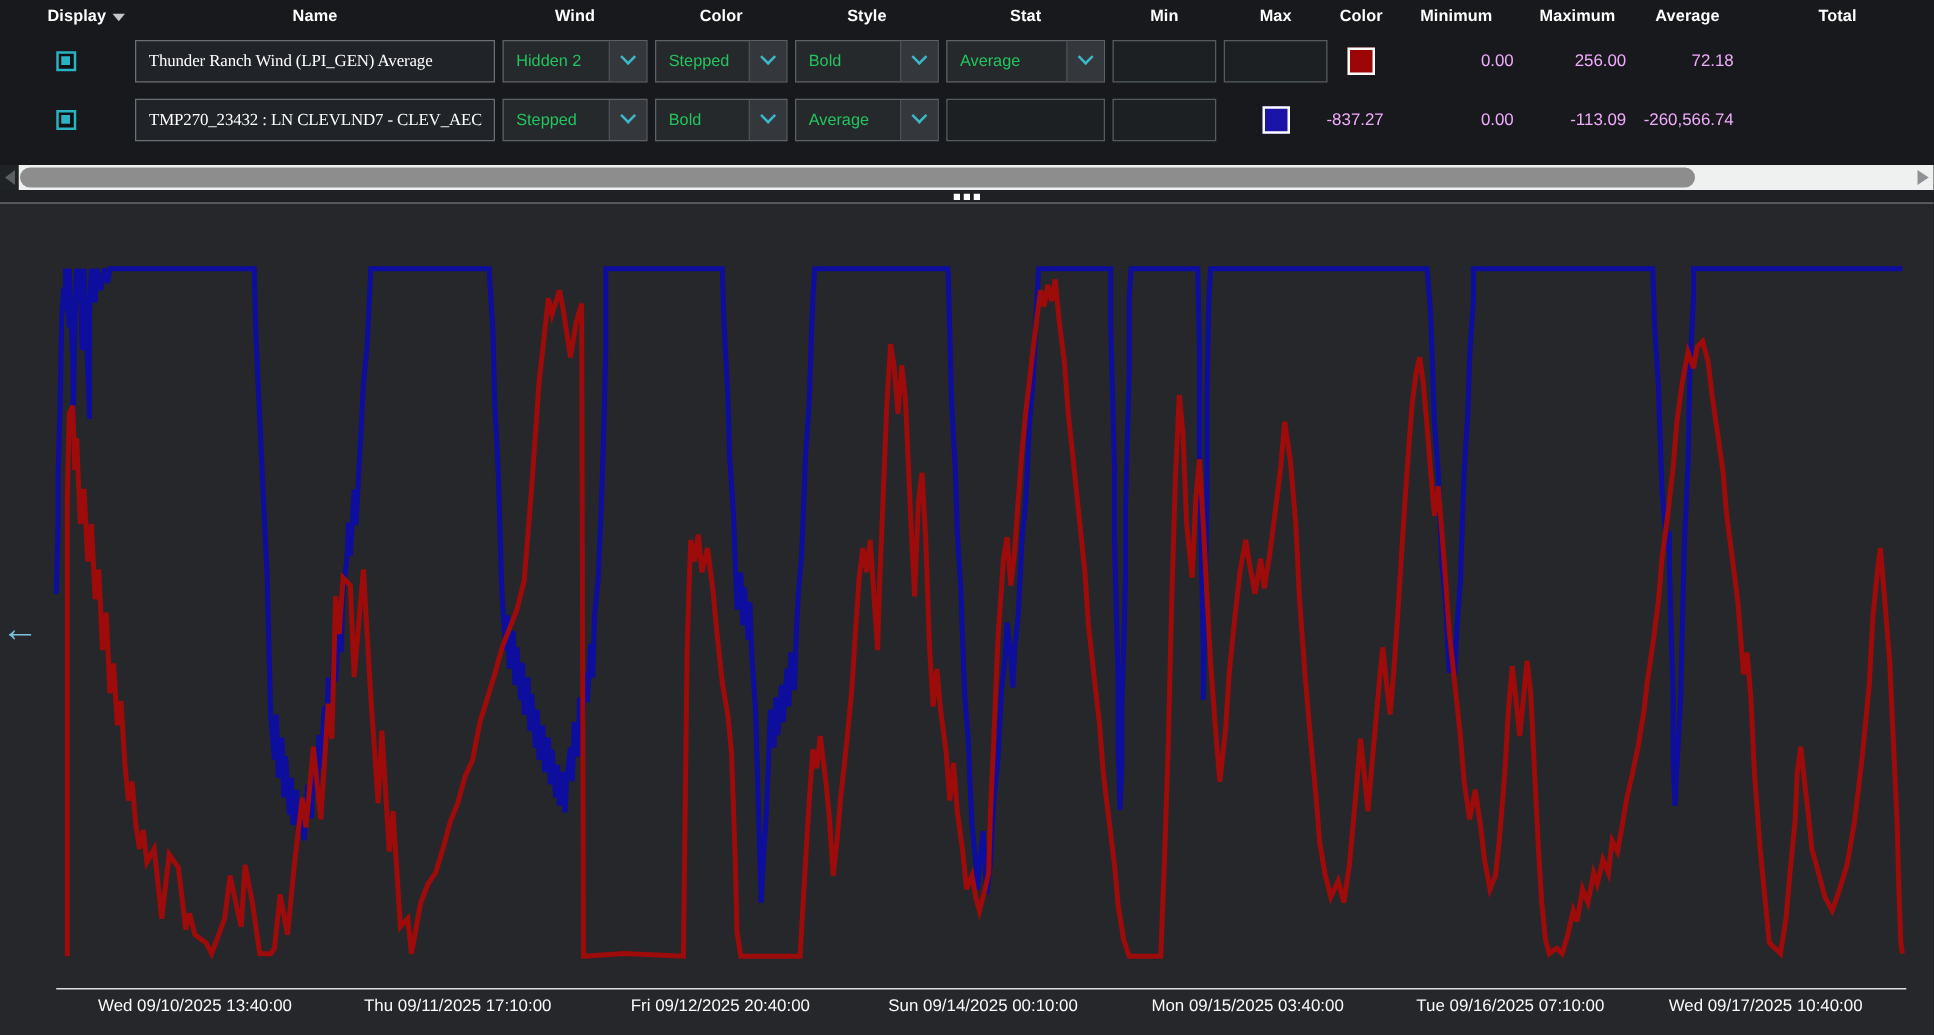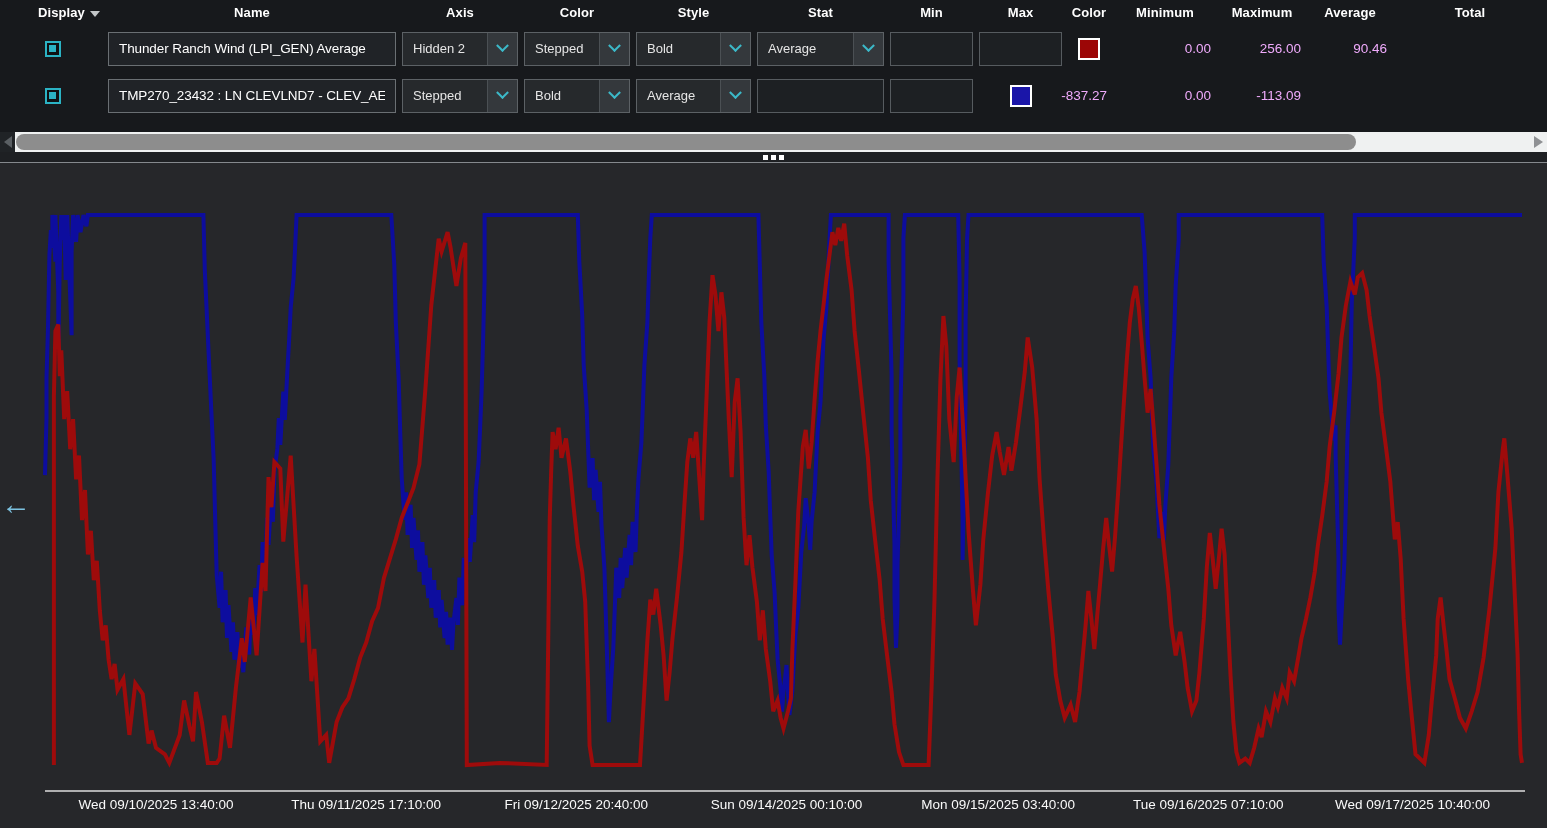--- a/index.html
+++ b/index.html
@@ -16,24 +16,24 @@
   .caret-down { display:inline-block; width:0; height:0; border-left:5px solid transparent;
     border-right:5px solid transparent; border-top:6px solid #c3c6c8; margin-left:5px; vertical-align:middle; }
   .trow { height:47px; align-items:center; }
   .cell { display:flex; align-items:center; height:47px; padding:0 3px; }
   .cell.center { justify-content:center; }
   .cell.right { justify-content:flex-end; padding-right:6px; font-size:13.5px; color:#f0abfc; }
   .cb { width:16px; height:16px; border:2px solid #2bb3c4; background:#0f1113;
     display:flex; align-items:center; justify-content:center; cursor:pointer; }
   .cb.checked::after { content:""; width:7px; height:7px; background:#2bb3c4; }
   .inp { width:100%; height:34px; background:#202327; border:1px solid #6a6f73; color:#ffffff;
-    font-size:13.5px; font-family:Liberation Sans, sans-serif; padding:0 10px; letter-spacing:-.1px; }
+    font-size:13.5px; font-family:Liberation Serif, serif; padding:0 10px; letter-spacing:-.1px; }
   .inp.small { border:1px solid #565b5f; background:#1d2023; }
   .sel { display:flex; width:100%; height:34px; border:1px solid #5c6165; background:#26292c; cursor:pointer; }
-  .sel .val { flex:1; display:flex; align-items:center; padding-left:10px; font-size:13px; color:#e5e5e5; }
+  .sel .val { flex:1; display:flex; align-items:center; padding-left:10px; font-size:13px; color:#22c55e; }
   .sel .chev { width:30px; background:#34383c; border-left:1px solid #4b5054;
     display:flex; align-items:center; justify-content:center; }
   .chev-glyph { width:9px; height:9px; border-right:2px solid #3cb9c9; border-bottom:2px solid #3cb9c9;
     transform:rotate(45deg) translate(-2px,-2px); }
   .swatch { width:22px; height:22px; border:2px solid #ffffff; cursor:pointer; }
 
   
   .hscroll { position:absolute; left:0; top:132px; width:1547px; height:20px; background:#eff1f1; }
   .hs-leftbtn { position:absolute; left:0; top:0; width:15px; height:20px; background:#202326;
     display:flex; align-items:center; justify-content:center; cursor:pointer; }
@@ -59,21 +59,21 @@
 </style>
 </head>
 <body>
 
 <div class="root">
 
   <div class="table-panel">
     <div class="grid thead">
       <div class="hc left"><span>Display</span><span class="caret-down"></span></div>
       <div class="hc">Name</div>
-      <div class="hc">Axis</div>
+      <div class="hc">Wind</div>
       <div class="hc">Color</div>
       <div class="hc">Style</div>
       <div class="hc">Stat</div>
       <div class="hc">Min</div>
       <div class="hc">Max</div>
       <div class="hc">Color</div>
       <div class="hc">Minimum</div>
       <div class="hc">Maximum</div>
       <div class="hc">Average</div>
       <div class="hc">Total</div>
@@ -122,21 +122,21 @@
           <input class="inp small" value="" style="">
         </div>
       <div class="cell">
           <input class="inp small" value="" style="">
         </div>
       <div class="cell center">
           <span class="swatch" style="background:#9c0606"></span>
         </div>
       <div class="cell right">0.00</div>
       <div class="cell right">256.00</div>
-      <div class="cell right">90.46</div>
+      <div class="cell right">72.18</div>
     </div>
 
     <div class="grid trow">
       <div class="cell center">
           <span class="cb checked"></span>
         </div>
       <div class="cell">
           <input class="inp" value="TMP270_23432 : LN CLEVLND7 - CLEV_AEC" style="">
         </div>
       <div class="cell">
@@ -168,20 +168,21 @@
         </div>
       <div class="cell">
           <input class="inp small" value="" style="">
         </div>
       <div class="cell center">
           <span class="swatch" style="background:#1a15a8"></span>
         </div>
       <div class="cell right">-837.27</div>
       <div class="cell right">0.00</div>
       <div class="cell right">-113.09</div>
+      <div class="cell right">-260,566.74</div>
     </div>
   </div>
 
   <div class="hscroll">
     <span class="hs-leftbtn">
         <span class="tri-left"></span>
       </span>
     <span class="hs-thumb"></span>
     <span class="hs-rightbtn">
         <span class="tri-right"></span>

